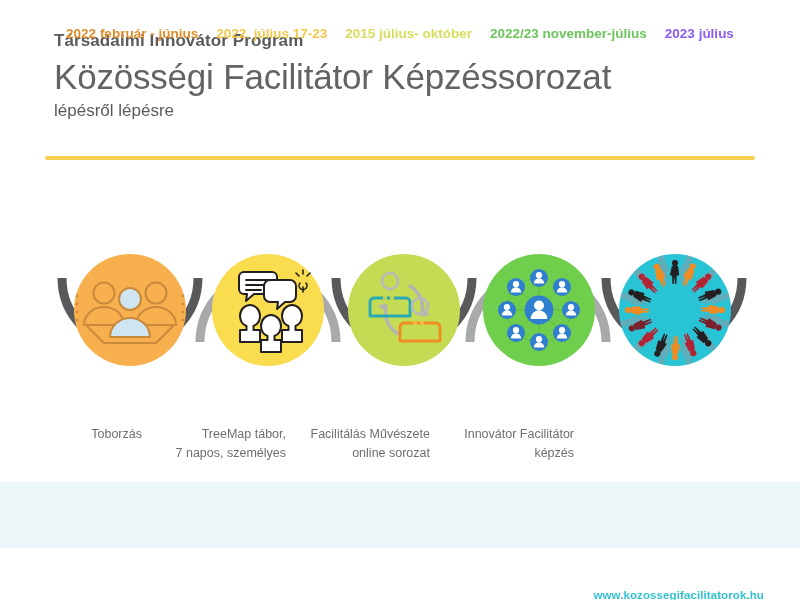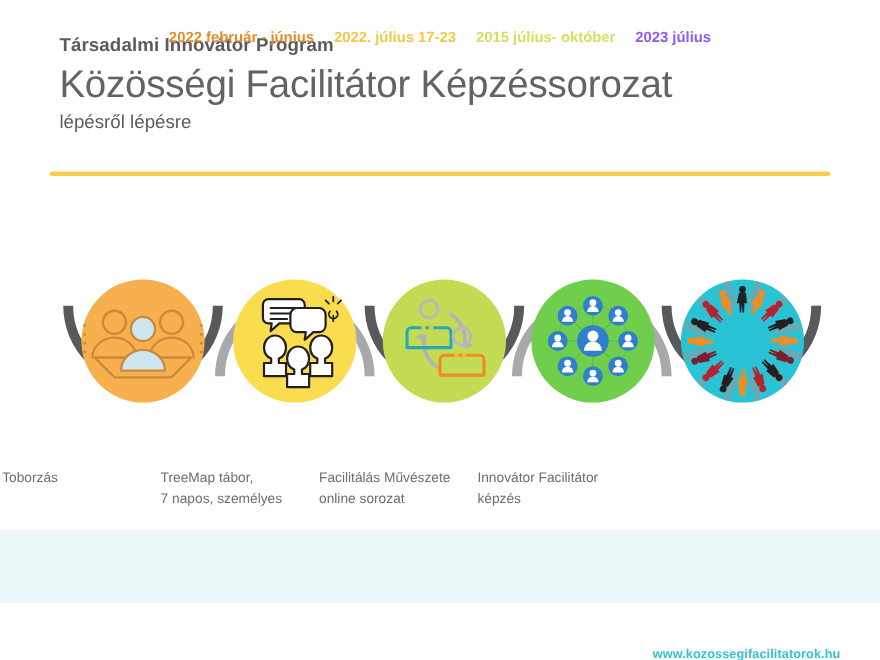--- a/index.html
+++ b/index.html
@@ -76,21 +76,21 @@
   .labels {
     position: absolute;
     left: 0;
     top: 425px;
     width: 800px;
     height: 60px;
     display: flex;
   }
   .label-cell {
     flex: 0 0 140px;
-    text-align: left;
+    text-align: right;
     font-size: 12.5px;
     color: #6d6e71;
     line-height: 1.55;
     padding: 0 2px;
   }
   .label-cell .l2 { display: block; }
 
   
   .date-band {
     position: absolute;
@@ -441,18 +441,19 @@
       <span>Innovátor Facilitátor</span>
       <span class="l2">képzés</span>
     </div>
   </div>
 
   <div class="date-band" style="background: rgb(234, 246, 247);"></div>
   <div class="dates">
     <span class="date-item" style="color: rgb(224, 141, 43);">2022 február - június</span>
     <span class="date-item" style="color: rgb(242, 200, 75);">2022. július 17-23</span>
     <span class="date-item" style="color: rgb(217, 221, 94);">2015 július- október</span>
+    <span class="date-item" style="color: rgb(108, 197, 92);">2022/23 november-július</span>
     <span class="date-item" style="color: #8b5cf6;">2023 július</span>
   </div>
 
   <div class="footer-url" style="color: rgb(52, 194, 207);">www.kozossegifacilitatorok.hu</div>
 
 </div>
 
 </body></html>

